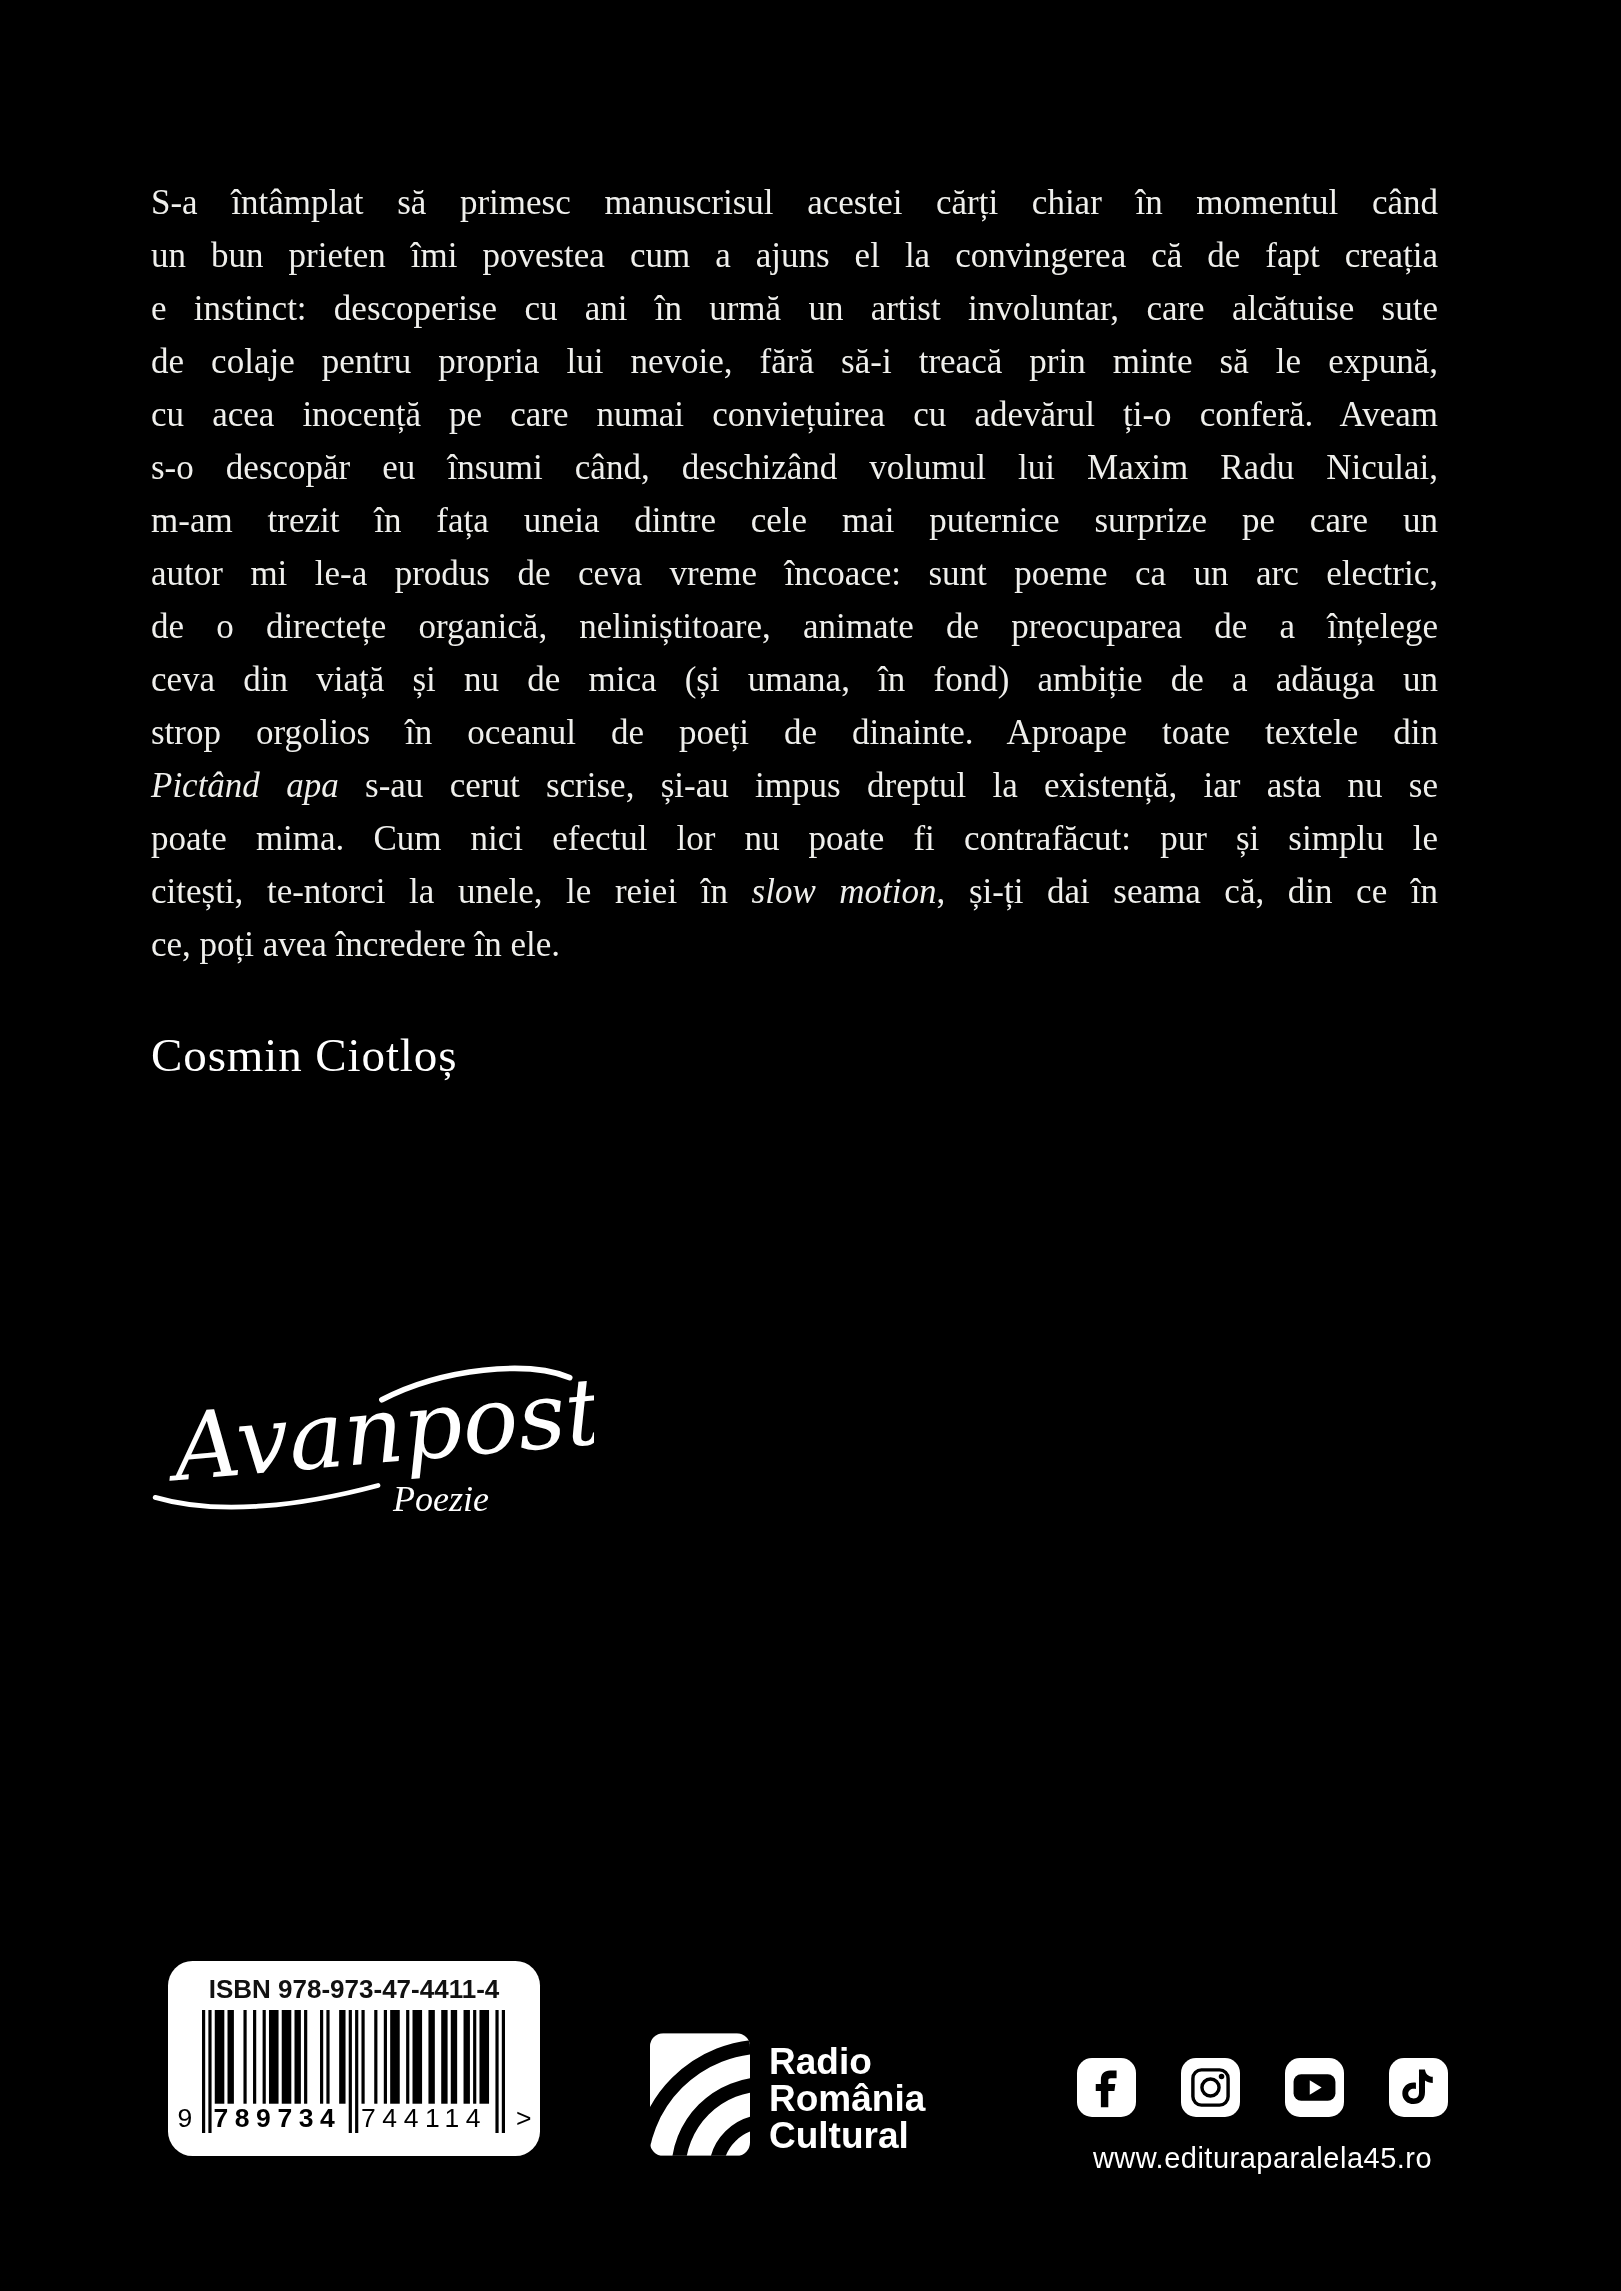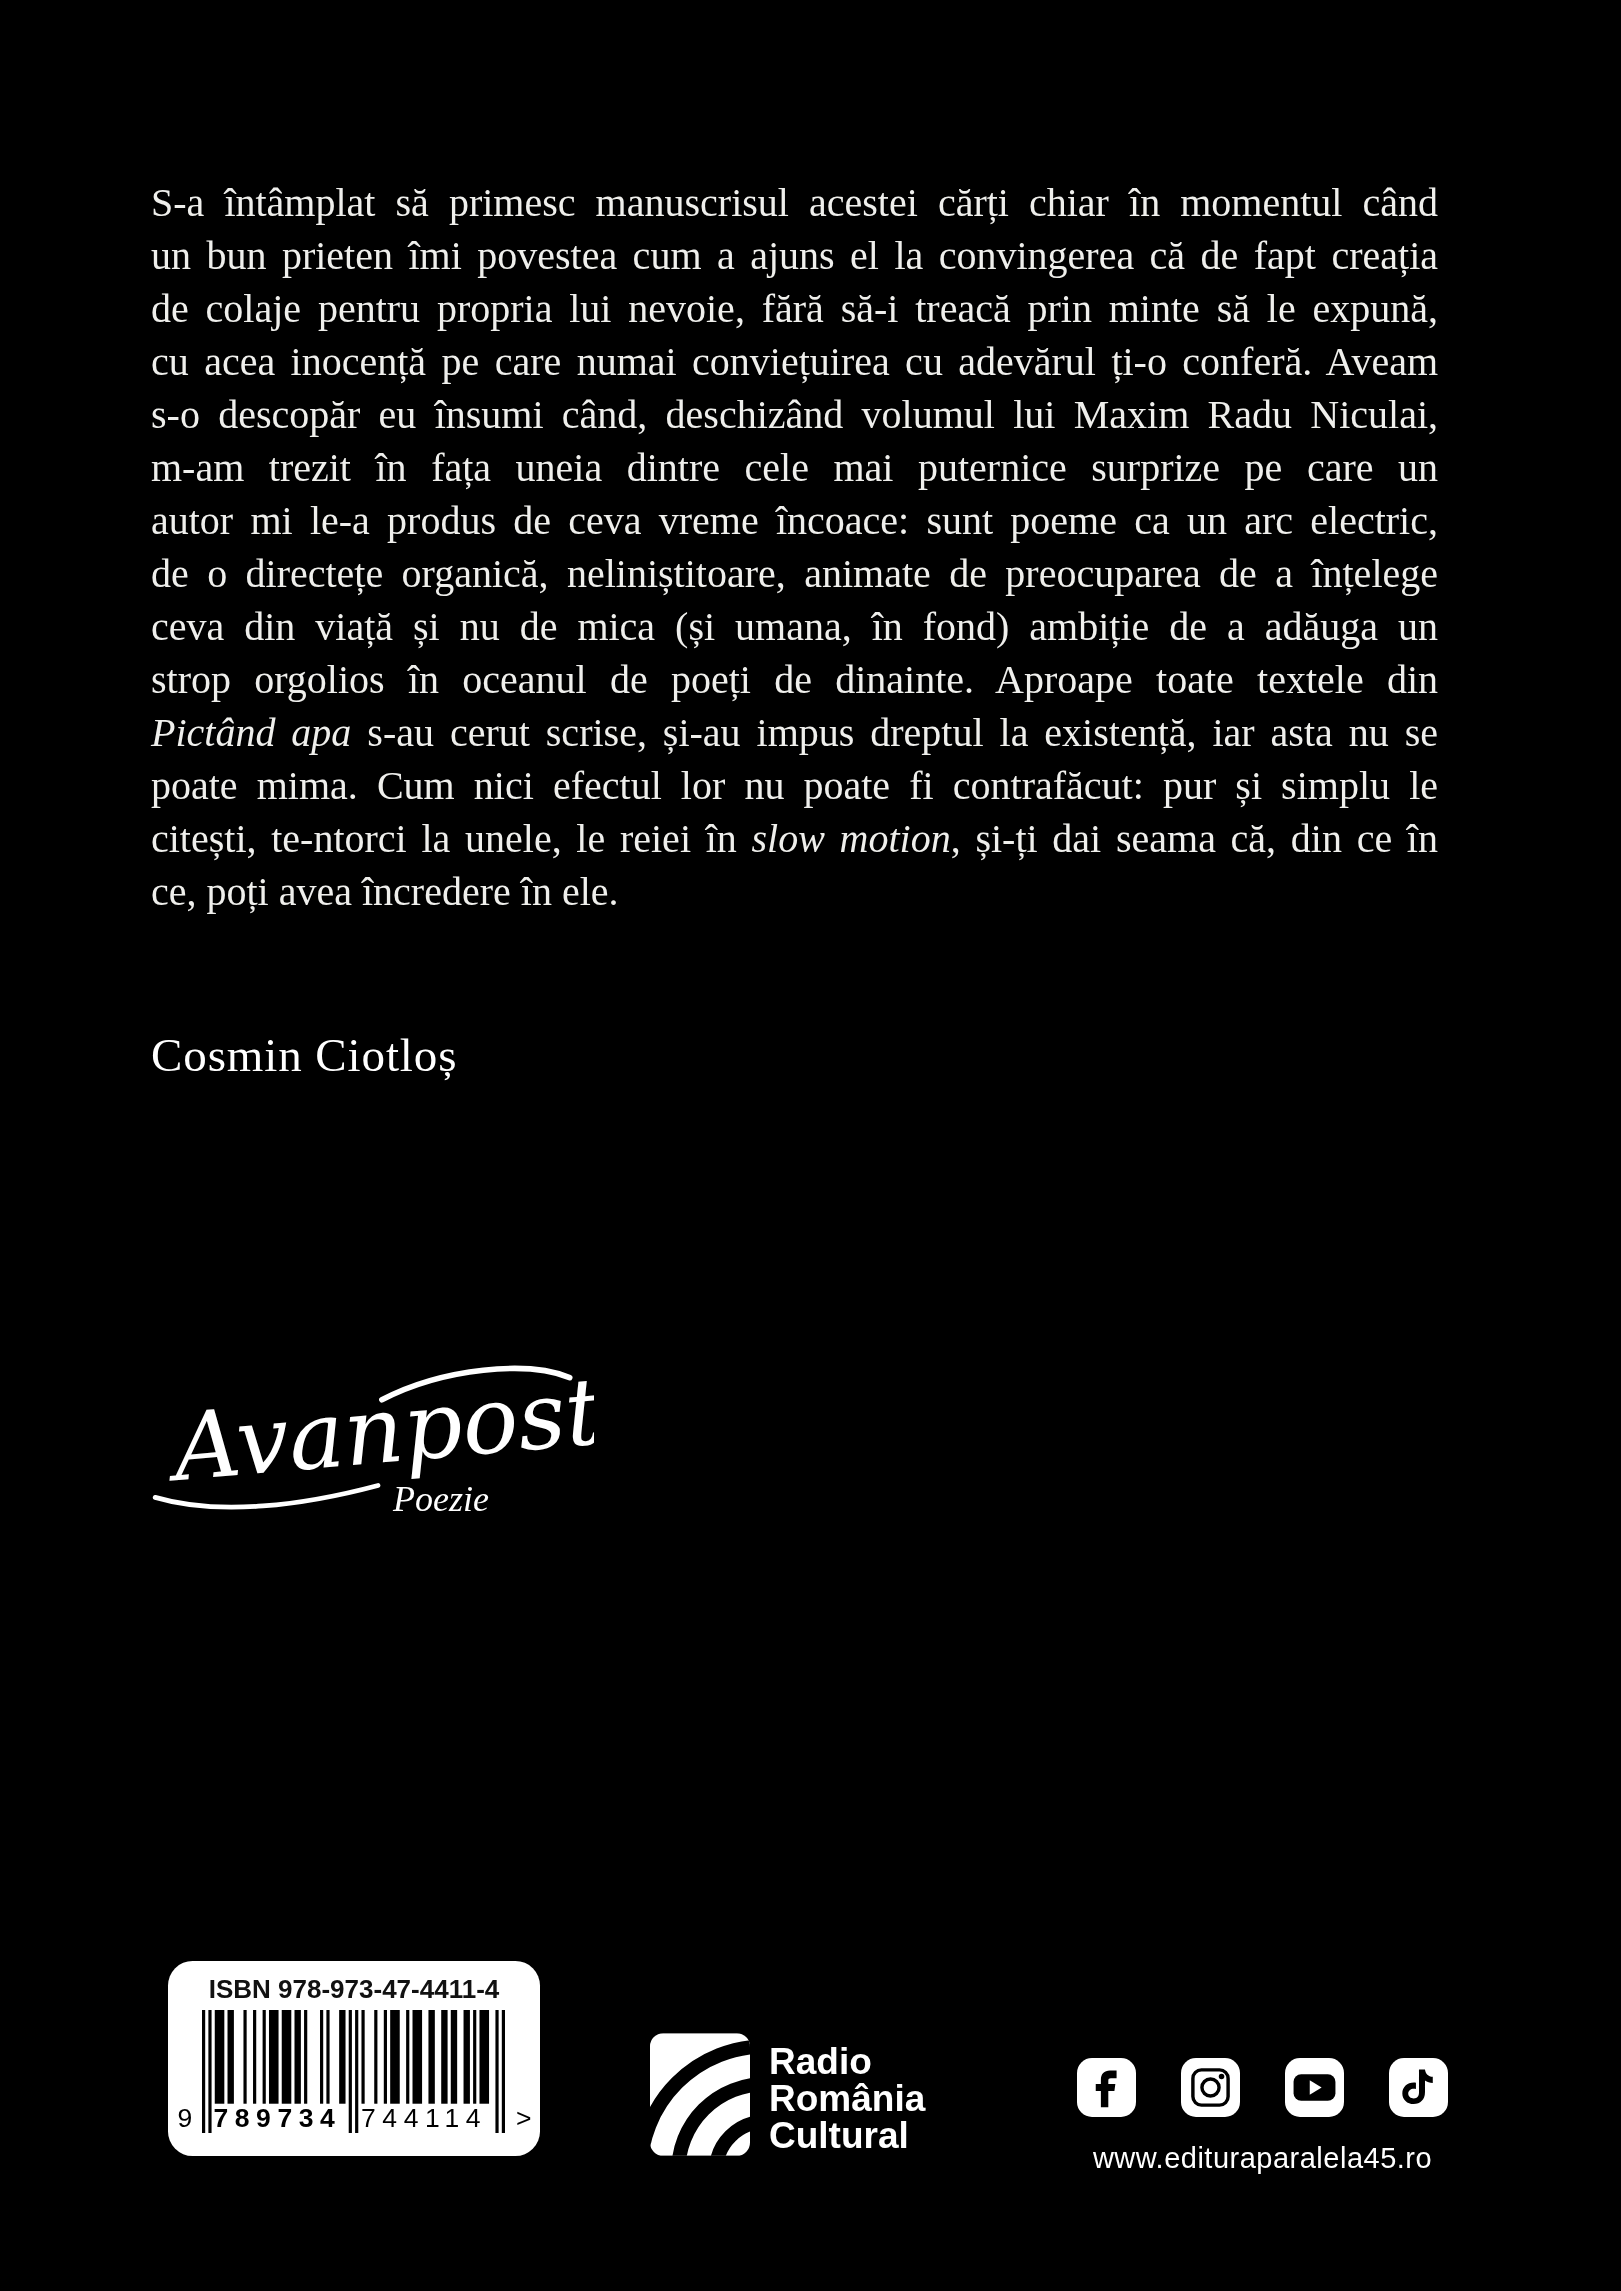--- a/index.html
+++ b/index.html
@@ -6,21 +6,21 @@
   .page{
     position:relative;
     width:1621px;height:2291px;
     background:#000;
     overflow:hidden;
     font-family:"Liberation Serif",serif;
   }
   
   .blurb{
     position:absolute;left:151px;top:176px;width:1287px;
-    font-size:40px;line-height:53px;color:#efefec;
+    font-size:35px;line-height:53px;color:#efefec;
   }
   .blurb .line{
     text-align:justify;
     text-align-last:justify;
     white-space:nowrap;
   }
   .blurb .line.last{text-align-last:left;}
   .blurb i{font-style:italic;}
   
   .author{
@@ -74,20 +74,21 @@
   }
 </style>
 </head>
 <body>
 
 <div class="page">
 
   <div class="blurb">
       <div class="line"><span>S-a întâmplat să primesc manuscrisul acestei cărți chiar în momentul când</span></div>
       <div class="line"><span>un bun prieten îmi povestea cum a ajuns el la convingerea că de fapt creația</span></div>
+      <div class="line"><span>e instinct: descoperise cu ani în urmă un artist involuntar, care alcătuise sute</span></div>
       <div class="line"><span>de colaje pentru propria lui nevoie, fără să-i treacă prin minte să le expună,</span></div>
       <div class="line"><span>cu acea inocență pe care numai conviețuirea cu adevărul ți-o conferă. Aveam</span></div>
       <div class="line"><span>s-o descopăr eu însumi când, deschizând volumul lui Maxim Radu Niculai,</span></div>
       <div class="line"><span>m-am trezit în fața uneia dintre cele mai puternice surprize pe care un</span></div>
       <div class="line"><span>autor mi le-a produs de ceva vreme încoace: sunt poeme ca un arc electric,</span></div>
       <div class="line"><span>de o directețe organică, neliniștitoare, animate de preocuparea de a înțelege</span></div>
       <div class="line"><span>ceva din viață și nu de mica (și umana, în fond) ambiție de a adăuga un</span></div>
       <div class="line"><span>strop orgolios în oceanul de poeți de dinainte. Aproape toate textele din</span></div>
       <div class="line"><i>Pictând apa</i><span> s-au cerut scrise, și-au impus dreptul la existență, iar asta nu se</span></div>
       <div class="line"><span>poate mima. Cum nici efectul lor nu poate fi contrafăcut: pur și simplu le</span></div>

